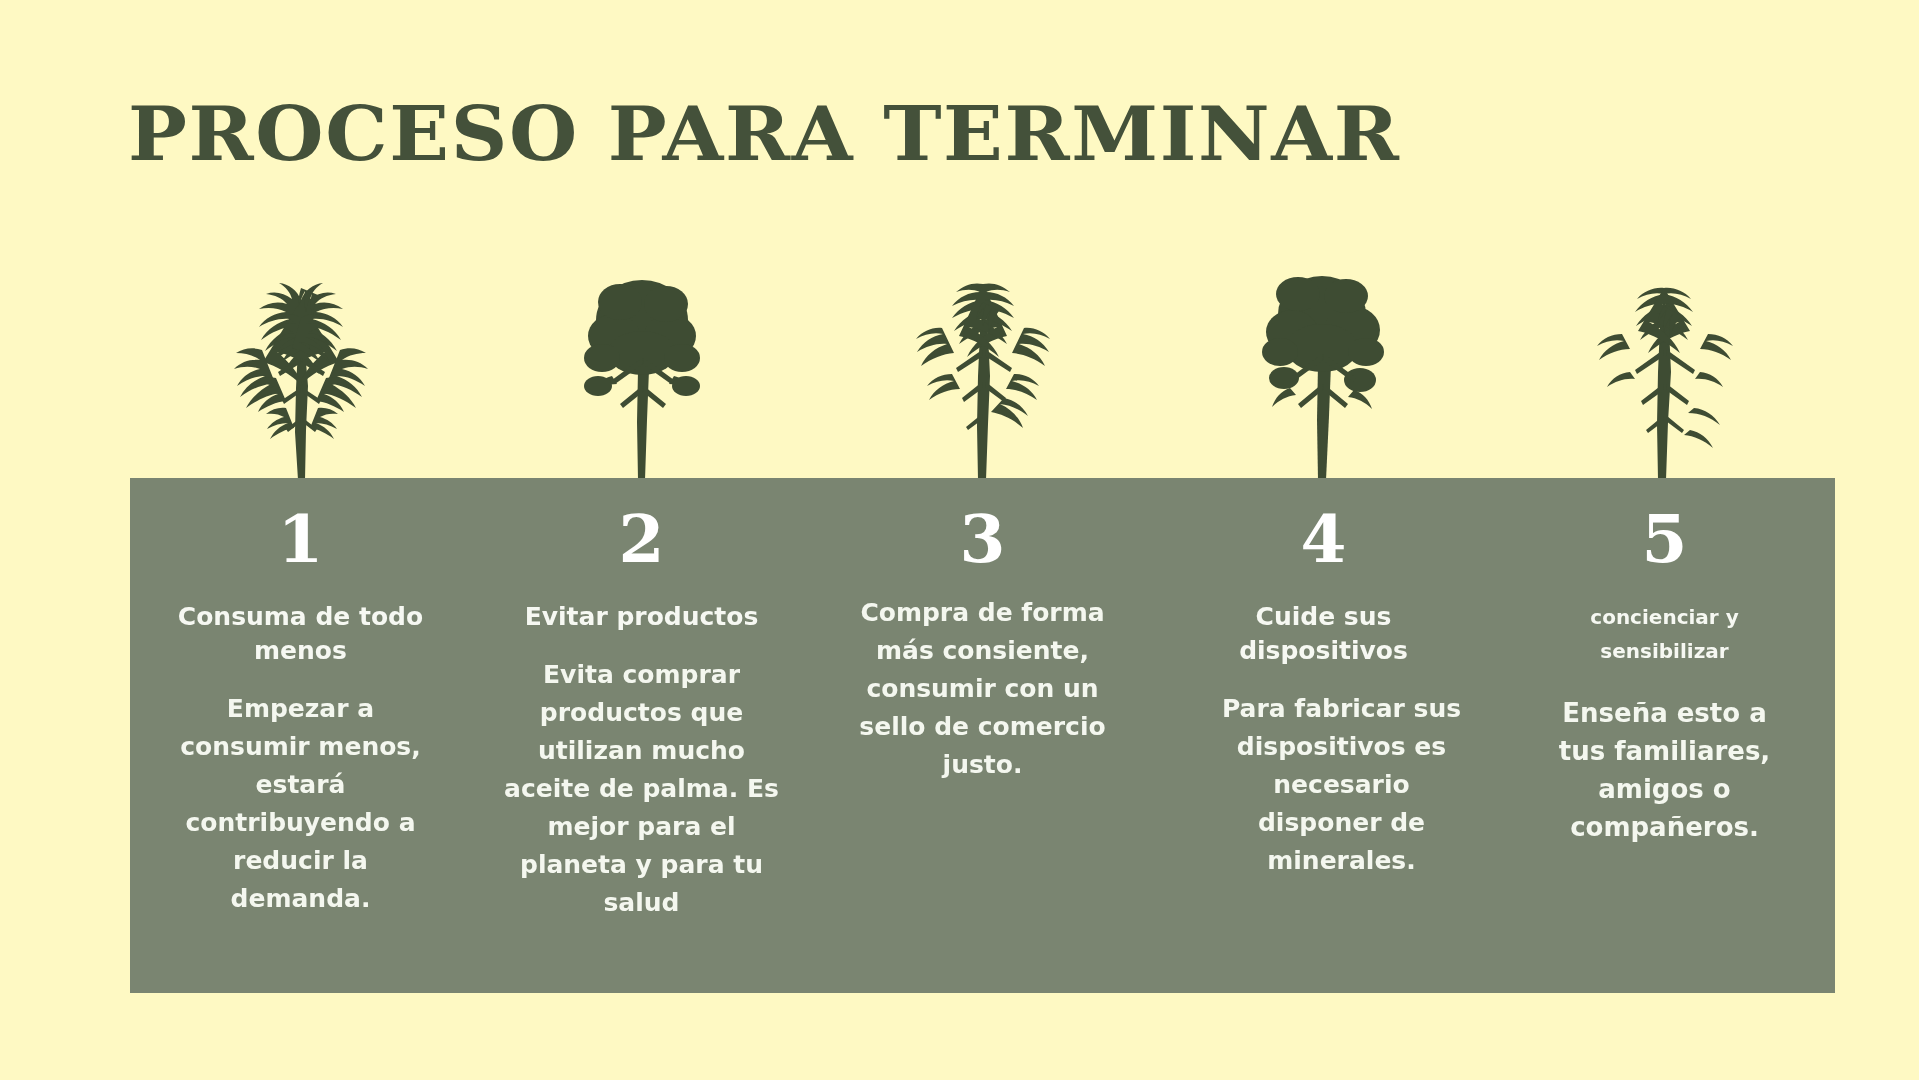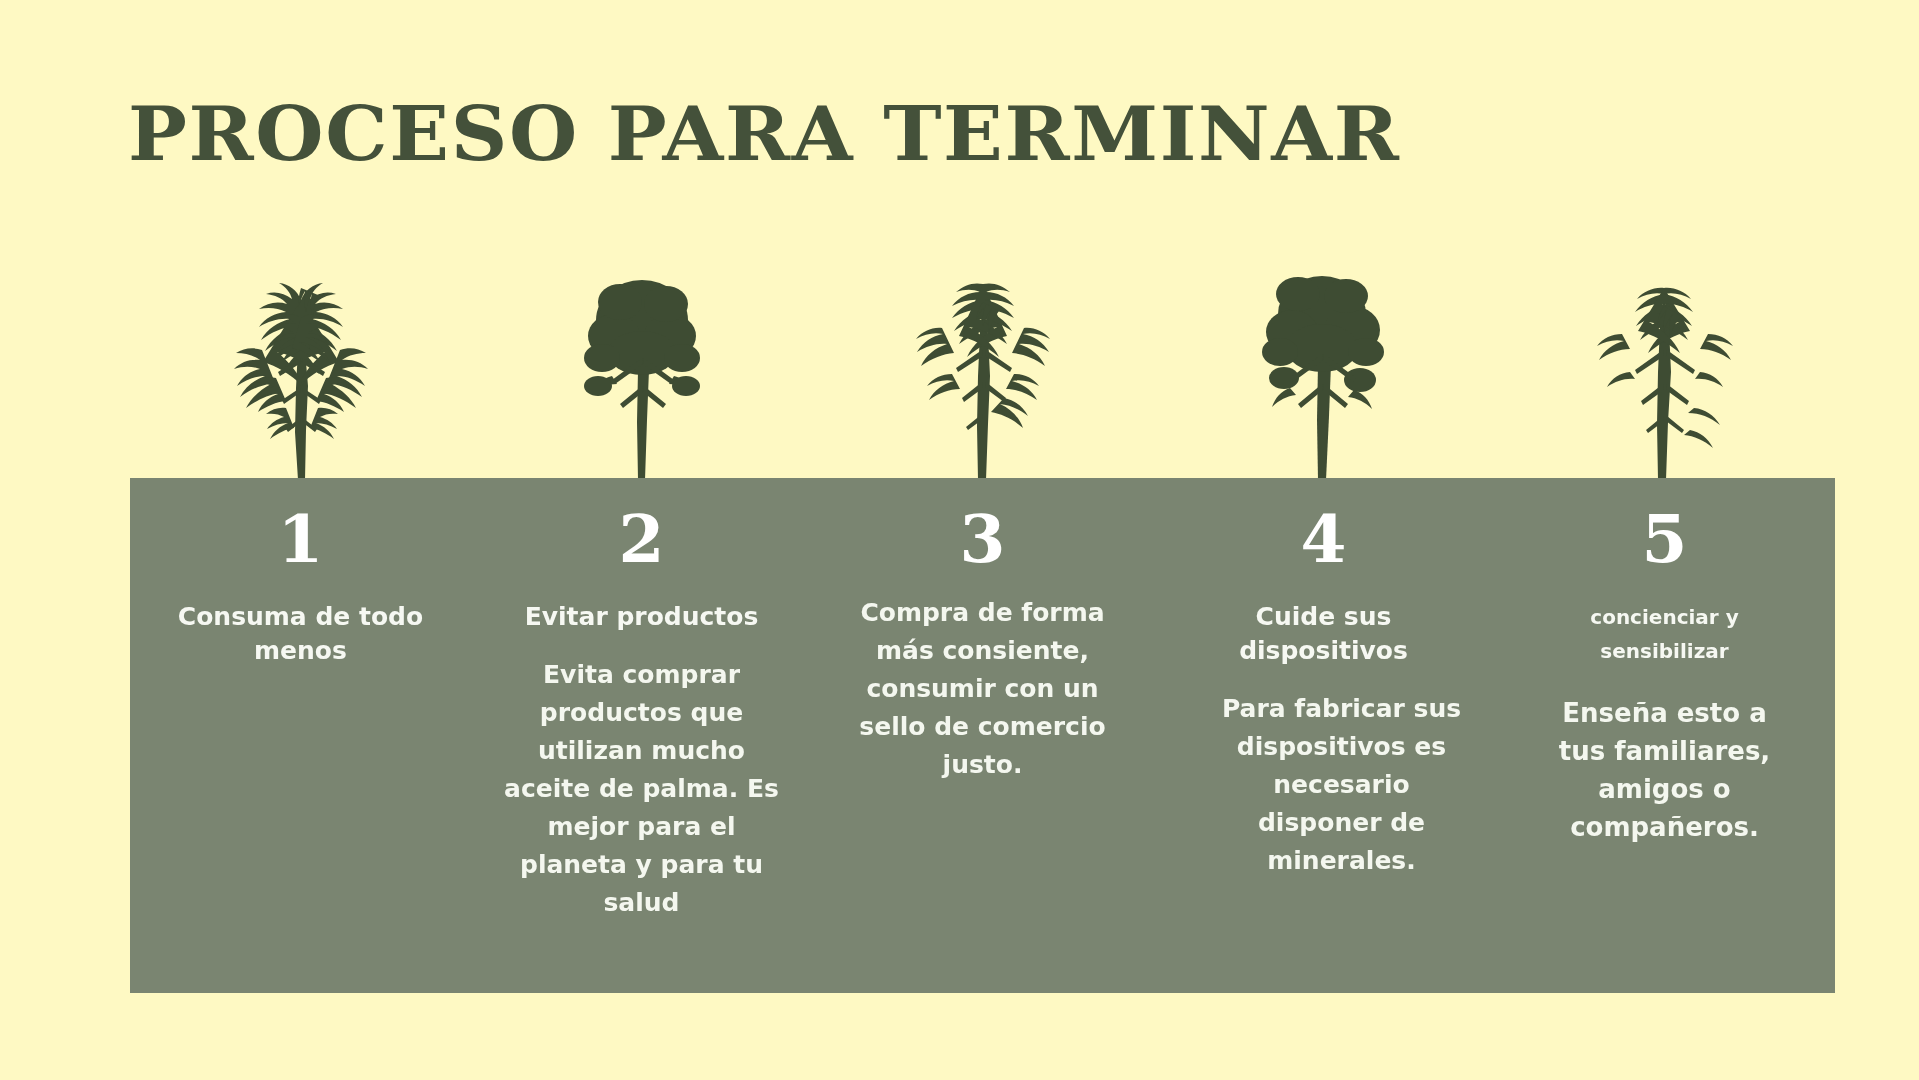--- a/index.html
+++ b/index.html
@@ -225,20 +225,21 @@
       </svg>
     </div>
 
   </div>
 
   <div class="panel">
 
     <div class="col col-1">
       <div class="num">1</div>
       <div class="heading">Consuma de todo menos</div>
+      <div class="body">Empezar a consumir menos, estará contribuyendo a reducir la demanda.</div>
     </div>
 
     <div class="col col-2">
       <div class="num">2</div>
       <div class="heading">Evitar productos</div>
       <div class="body">Evita comprar productos que utilizan mucho aceite de palma. Es mejor para el planeta y para tu salud</div>
     </div>
 
     <div class="col col-3">
       <div class="num">3</div>

